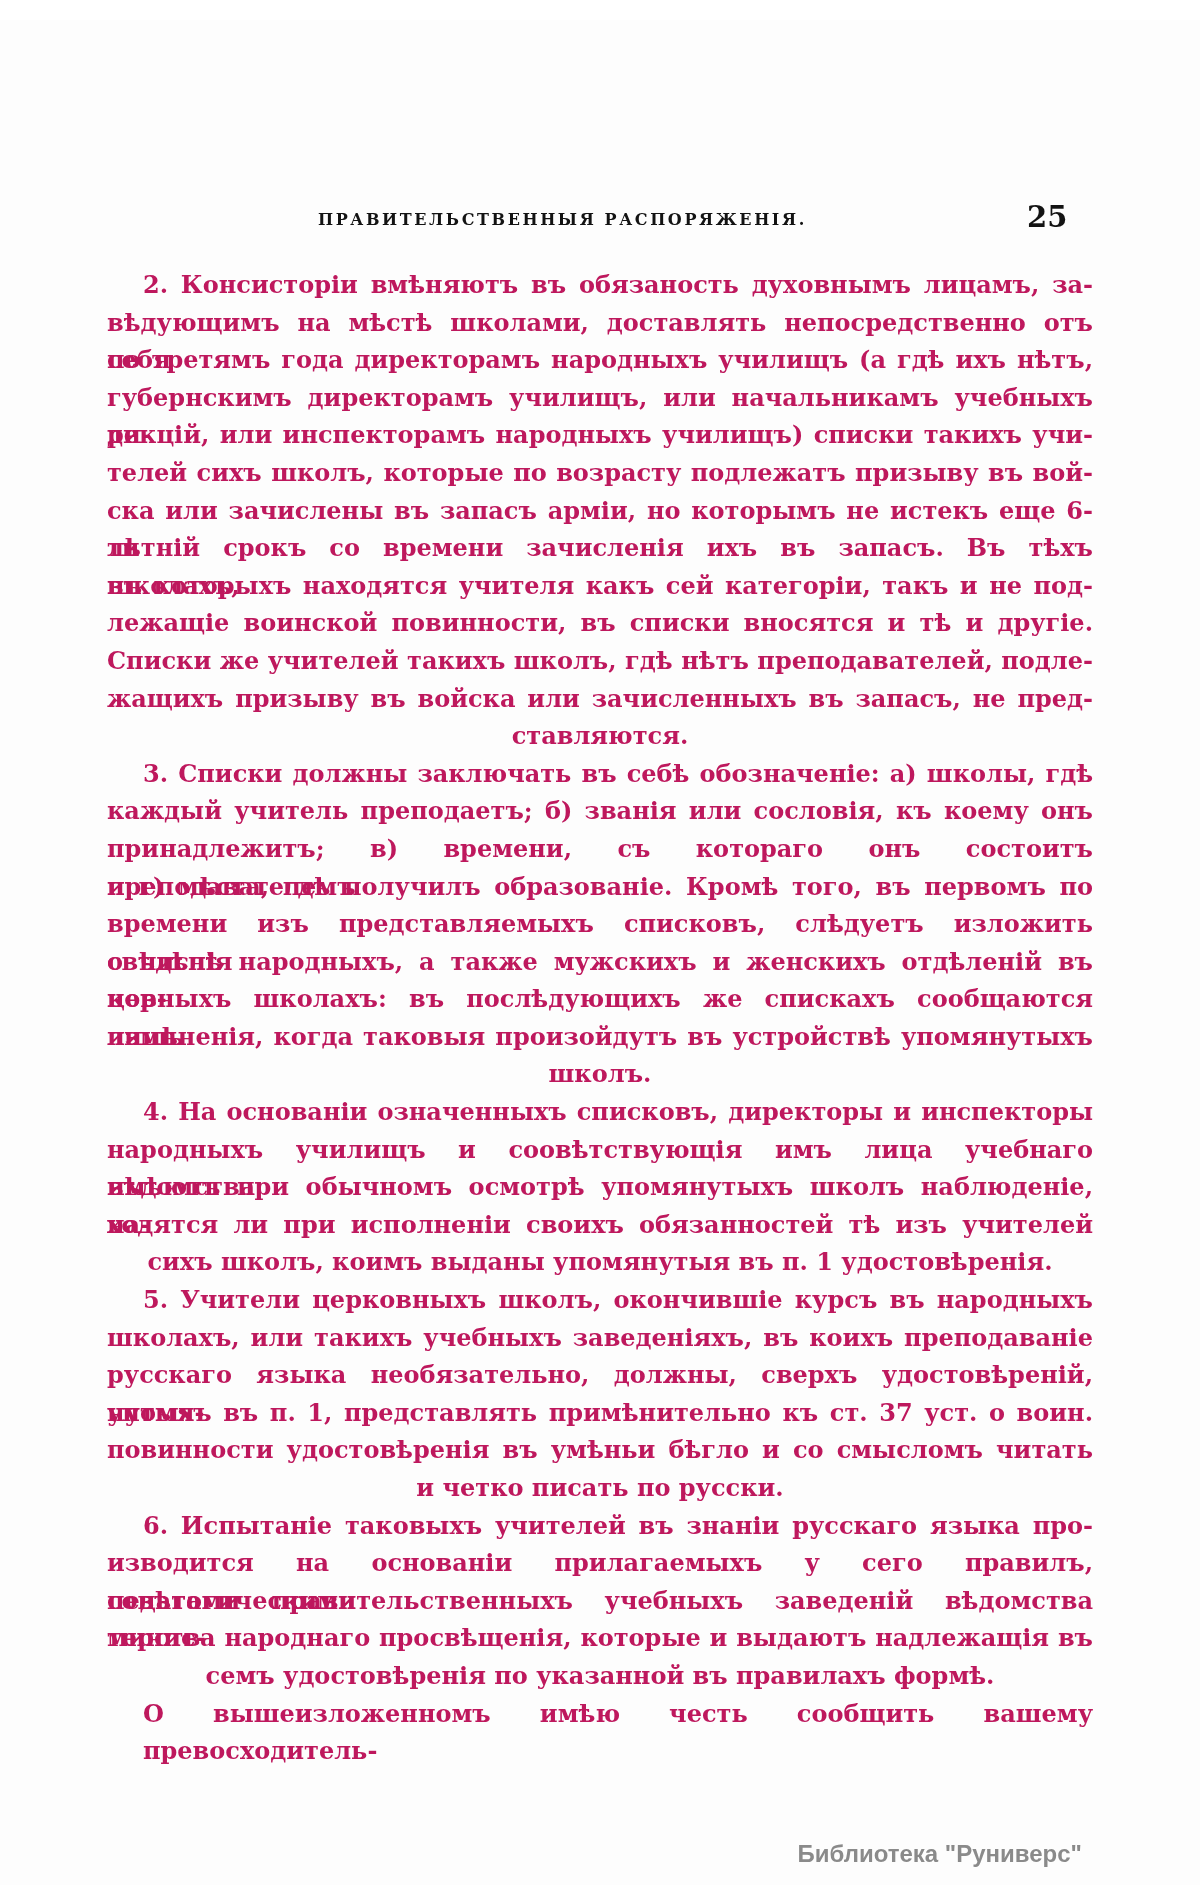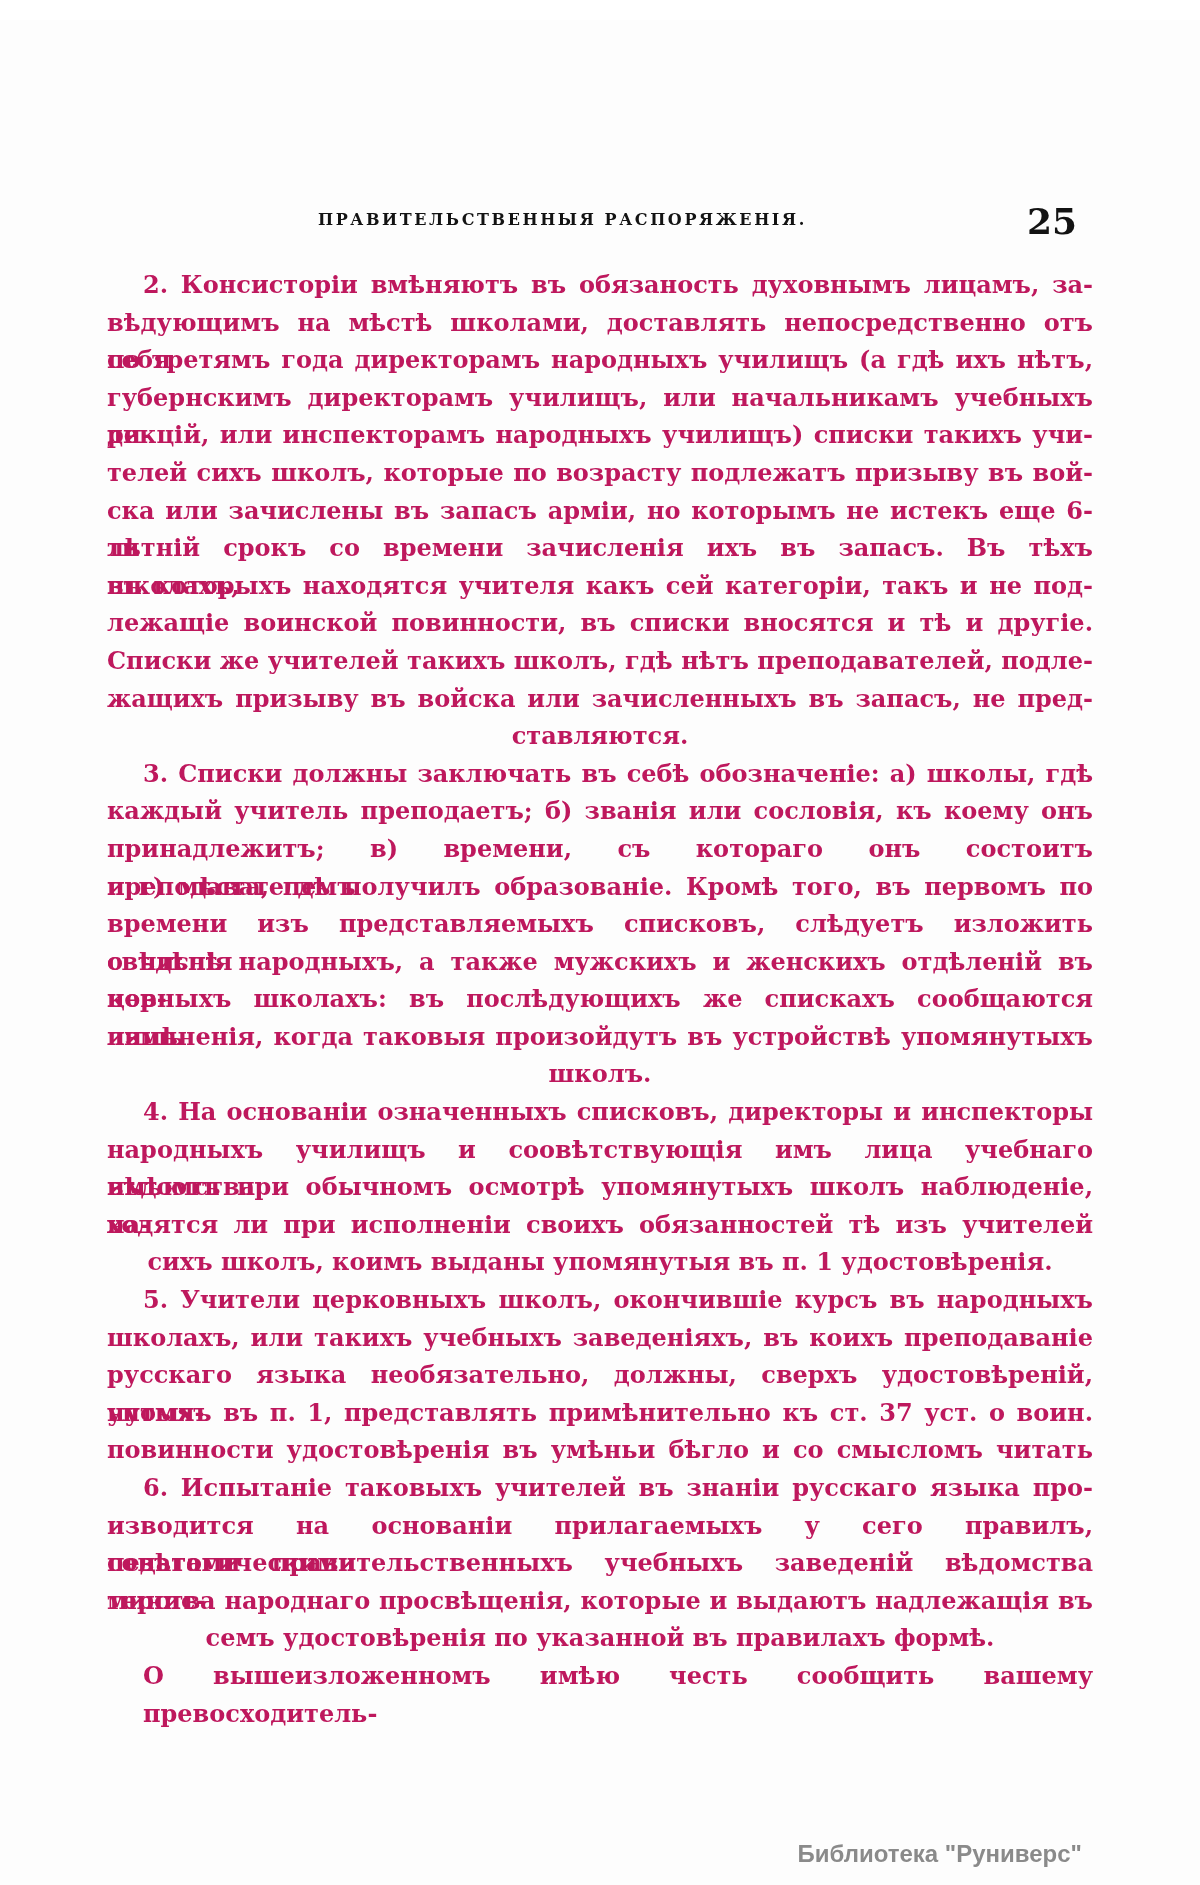--- a/index.html
+++ b/index.html
@@ -24,21 +24,21 @@
     font-size: 16px;
     font-weight: bold;
     letter-spacing: 2.6px;
     white-space: nowrap;
     color: #131313;
   }
   .page-number {
     position: absolute;
     left: 1027px;
     top: 180px;
-    font-size: 36px;
+    font-size: 29px;
     font-weight: bold;
     color: #131313;
   }
   .body-text {
     position: absolute;
     left: 107px;
     top: 246px;
     width: 986px;
     font-size: 24px;
     font-weight: bold;
@@ -102,20 +102,21 @@
       <div class="line indent just">4. На основаніи означенныхъ списковъ, директоры и инспекторы</div>
       <div class="line just">народныхъ училищъ и соовѣтствующія имъ лица учебнаго вѣдомства</div>
       <div class="line just">имѣютъ при обычномъ осмотрѣ упомянутыхъ школъ наблюденіе, на-</div>
       <div class="line just">ходятся ли при исполненіи своихъ обязанностей тѣ изъ учителей</div>
       <div class="line">сихъ школъ, коимъ выданы упомянутыя въ п. 1 удостовѣренія.</div>
       <div class="line indent just">5. Учители церковныхъ школъ, окончившіе курсъ въ народныхъ</div>
       <div class="line just">школахъ, или такихъ учебныхъ заведеніяхъ, въ коихъ преподаваніе</div>
       <div class="line just">русскаго языка необязательно, должны, сверхъ удостовѣреній, упомя-</div>
       <div class="line just">нутыхъ въ п. 1, представлять примѣнительно къ ст. 37 уст. о воин.</div>
       <div class="line just">повинности удостовѣренія въ умѣньи бѣгло и со смысломъ читать</div>
+      <div class="line">и четко писать по русски.</div>
       <div class="line indent just">6. Испытаніе таковыхъ учителей въ знаніи русскаго языка про-</div>
       <div class="line just">изводится на основаніи прилагаемыхъ у сего правилъ, педагогическими</div>
       <div class="line just">совѣтами правительственныхъ учебныхъ заведеній вѣдомства минис-</div>
       <div class="line just">терства народнаго просвѣщенія, которые и выдаютъ надлежащія въ</div>
       <div class="line">семъ удостовѣренія по указанной въ правилахъ формѣ.</div>
       <div class="line indent just">О вышеизложенномъ имѣю честь сообщить вашему превосходитель-</div>
     </div>
 
   <div class="watermark">Библиотека "Руниверс"</div>
 </div>

